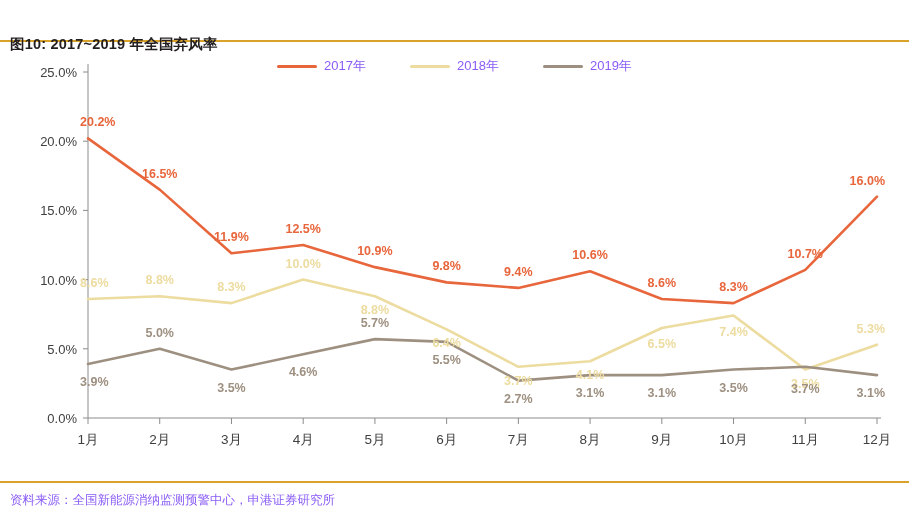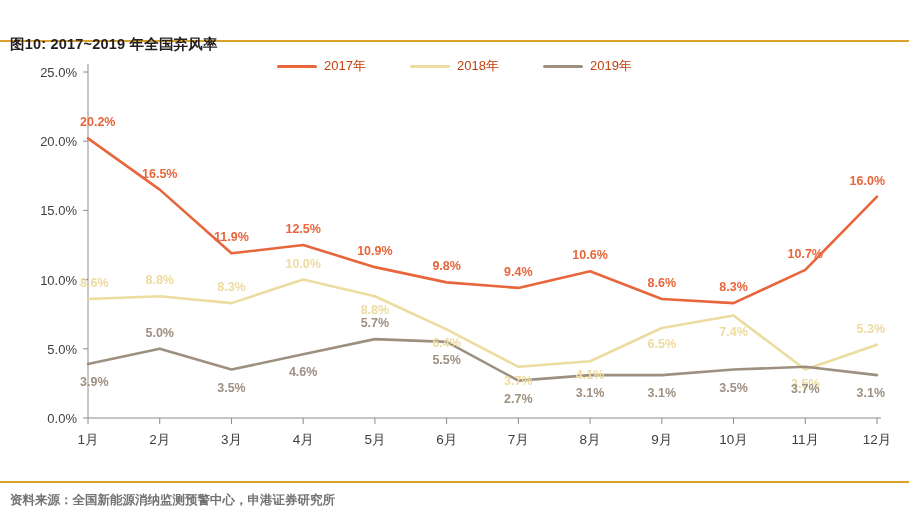--- a/index.html
+++ b/index.html
@@ -48,22 +48,22 @@
     width: 909px;
     height: 36px;
     box-sizing: border-box;
     border-top: 2px solid #d9a32b;
     display: flex;
     align-items: center;
     padding-left: 10px;
   }
   .footer-text {
     font-size: 12.5px;
-    font-weight: bold;
-    color: #737373;
+    font-weight: normal;
+    color: #8b5cf6;
     white-space: nowrap;
   }
   
   .legend {
     position: absolute;
     left: 0;
     top: 52px;
     width: 909px;
     height: 28px;
     display: flex;
@@ -76,21 +76,21 @@
     align-items: center;
     gap: 7px;
   }
   .legend-swatch {
     width: 40px;
     height: 3px;
     border-radius: 2px;
   }
   .legend-label {
     font-size: 13px;
-    color: #c2410c;
+    color: #8b5cf6;
     white-space: nowrap;
   }
   
   .chart-area {
     position: absolute;
     left: 0;
     top: 50px;
     width: 909px;
     height: 430px;
   }

